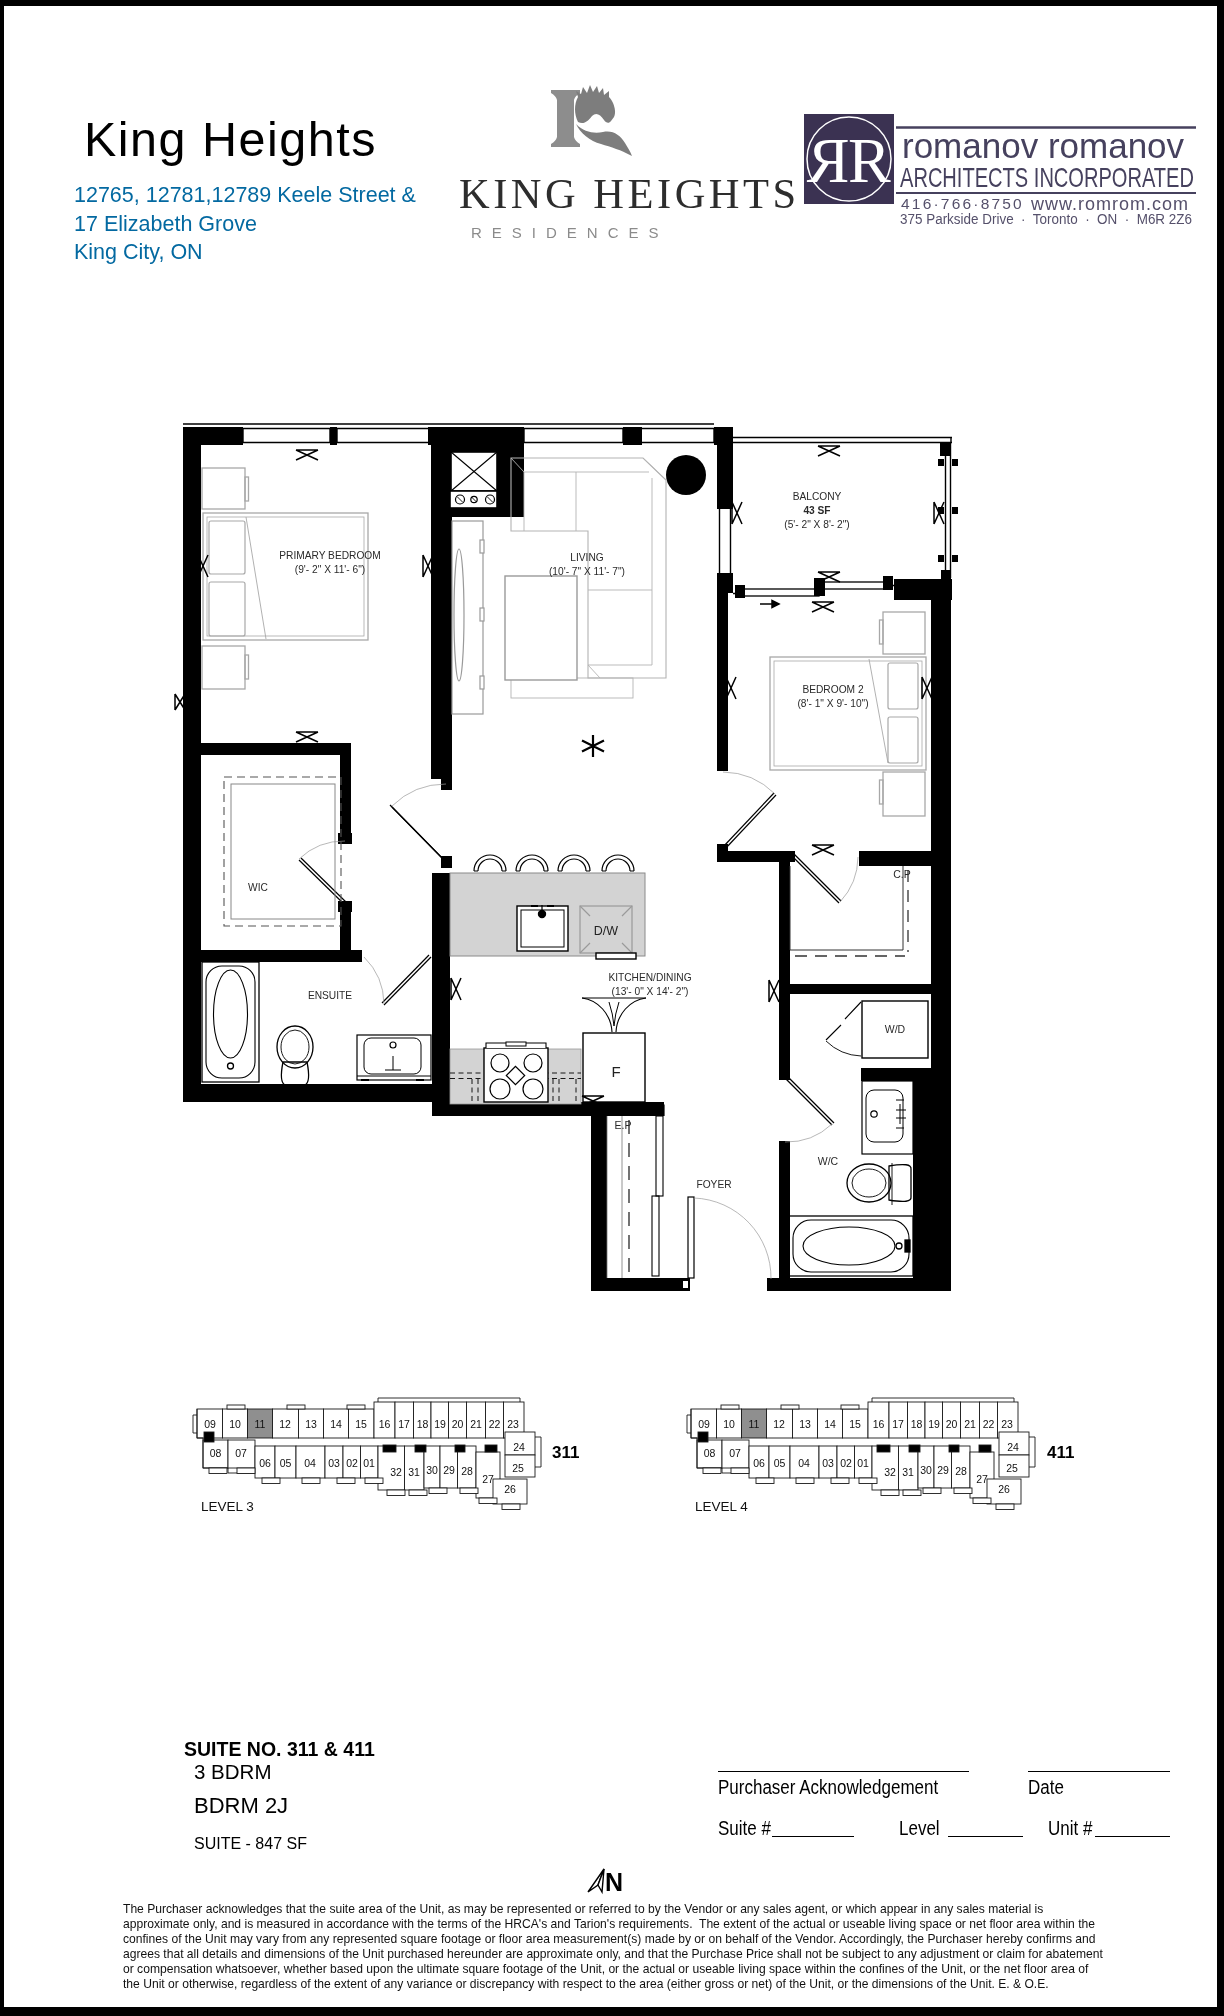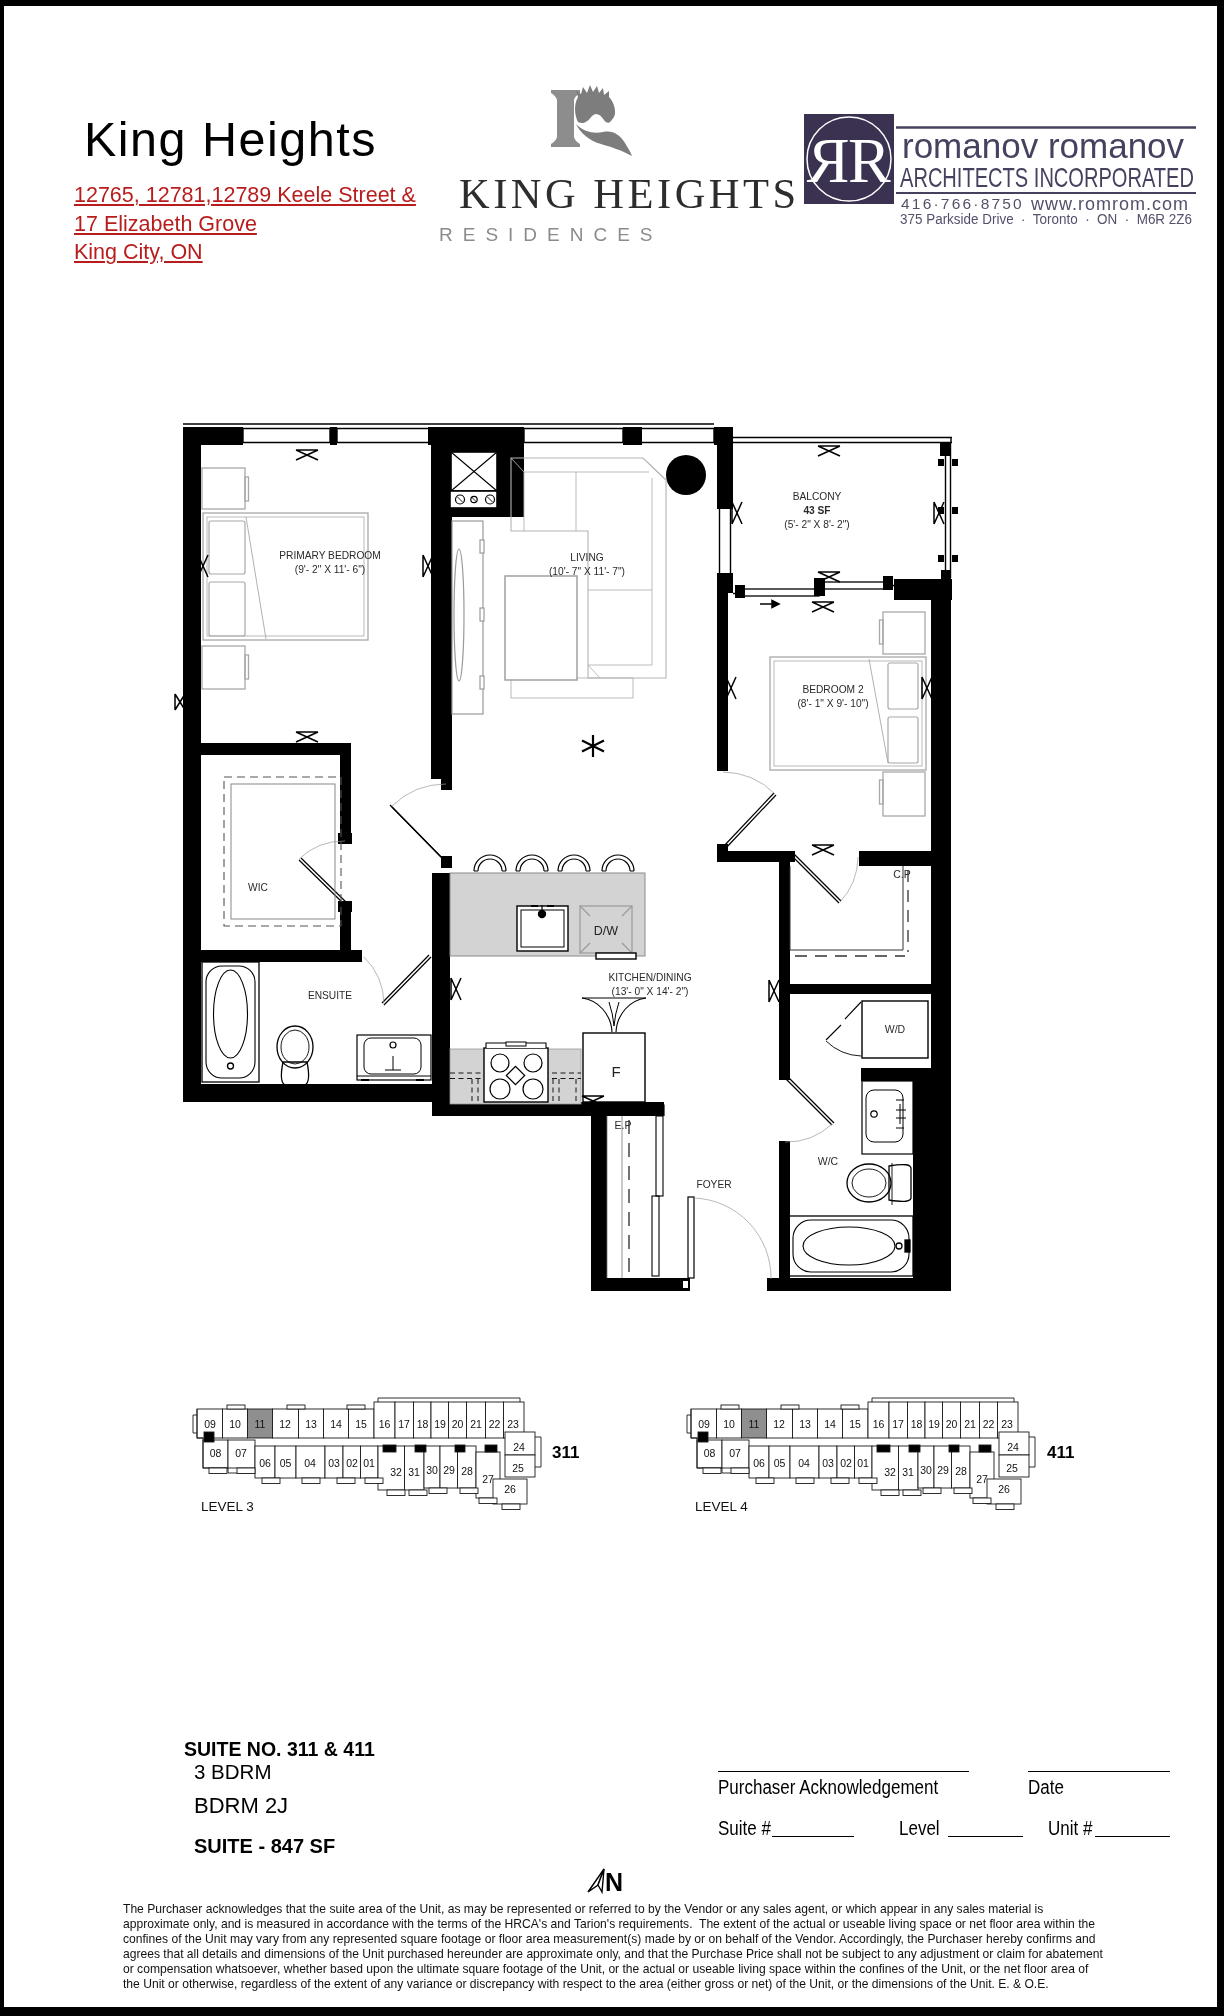--- a/index.html
+++ b/index.html
@@ -14,31 +14,31 @@
 <div class="abs" style="left:0;top:0;width:1224px;height:6px;background:#000;"></div>
 
 <div class="abs" style="left:0;top:0;width:4px;height:2016px;background:#000;"></div>
 
 <div class="abs" style="left:1217px;top:0;width:7px;height:2016px;background:#000;"></div>
 
 <div class="abs" style="left:0;top:2007px;width:1224px;height:9px;background:#000;"></div>
 
 <div class="abs ctr" style="left:40px;top:111px;width:370px;font-size:48.5px;letter-spacing:1.5px;color:#000;">King Heights</div>
 
-<div class="abs ctr" style="left:30px;top:181px;width:370px;font-size:21.5px;line-height:28.5px;color:#b91c1c;text-decoration:underline;">12765, 12781,12789 Keele Street &amp;<br>17 Elizabeth Grove<br>King City, ON</div>
+<div class="abs ctr" style="left:30px;top:181px;width:370px;font-size:21.5px;line-height:28.5px;color:#0369a1;">12765, 12781,12789 Keele Street &amp;<br>17 Elizabeth Grove<br>King City, ON</div>
 
 <svg class="abs" style="left:540px;top:80px;" width="110" height="85" viewBox="540 80 110 85">
   <path fill="#8d8d8d" d="M551,90 H580 V93 Q575,96 574,100 V137 Q575,141 580,144 V147 H551 V144 Q556,141 557,137 V100 Q556,96 551,93 Z"></path>
   <path fill="#7d7d7d" d="M578,122 C574,114 574,104 578,97 L576,91 L581,94 L583,87 L587,93 L590,85 L593,92 L597,86 L599,93 L603,88 L604,95 L609,91 L609,97 C611,99 612,101 613,103 C615,108 616,113 614,117 L611,121 C609,124 606,123 604,120 C600,114 596,112 592,116 C588,121 584,125 578,122 Z"></path>
   <path fill="#7d7d7d" d="M576,124 C584,132 594,134 603,132 C613,130 620,135 625,143 C628,148 630,151 632,156 C621,150 611,147 601,144 C590,141 580,133 576,124 Z"></path>
 </svg>
 
 <div class="abs ctr" style="left:415px;top:169px;width:340px;font-family:'Liberation Serif',serif;font-size:42.5px;letter-spacing:3.5px;color:#2d2d2d;white-space:nowrap;">KING HEIGHTS</div>
 
-<div class="abs ctr" style="left:395px;top:224px;width:345px;font-size:19px;letter-spacing:10px;color:#8b8b8b;">RESIDENCES</div>
+<div class="abs ctr" style="left:427px;top:224px;width:345px;font-size:15px;letter-spacing:10px;color:#8b8b8b;">RESIDENCES</div>
 
 <div class="abs" style="left:804px;top:114px;width:90px;height:90px;background:#3b3252;"></div>
 <svg class="abs" style="left:804px;top:114px;" width="90" height="90" viewBox="0 0 90 90">
 
   <circle cx="45" cy="45" r="42" fill="none" stroke="#fff" stroke-width="1.5"></circle>
 
   <g fill="#fff" font-family="Liberation Serif, serif" font-size="64">
     <text transform="matrix(-1,0,0,1,45.5,68)">R</text>
     <text x="44" y="68">R</text>
   </g>
@@ -683,21 +683,21 @@
 </g>
 <text x="605" y="1891" font-size="25" font-weight="bold" fill="#000" font-family="Liberation Sans,sans-serif">N</text>
 </svg>
 
 <div class="abs ctr" style="left:140px;top:1738px;width:300px;font-size:19.5px;font-weight:bold;">SUITE NO. 311 &amp; 411</div>
 
 <div class="abs ctr" style="left:150px;top:1760px;width:300px;font-size:20.5px;">3 BDRM</div>
 
 <div class="abs ctr" style="left:150px;top:1793px;width:312px;font-size:22px;">BDRM 2J</div>
 
-<div class="abs ctr" style="left:150px;top:1835px;width:305px;font-size:20px;font-weight:bold;">SUITE - 847 SF</div>
+<div class="abs ctr" style="left:150px;top:1835px;width:305px;font-size:16px;font-weight:normal;">SUITE - 847 SF</div>
 
 <div class="abs" style="left:718px;top:1771px;width:251px;border-top:1.5px solid #000;"></div>
 <div class="abs" style="left:718px;top:1776px;font-size:20px;transform:scaleX(0.85);transform-origin:left top;white-space:nowrap;">Purchaser Acknowledgement</div>
 
 <div class="abs" style="left:1028px;top:1771px;width:142px;border-top:1.5px solid #000;"></div>
 <div class="abs" style="left:1028px;top:1776px;font-size:20px;transform:scaleX(0.85);transform-origin:left top;">Date</div>
 
 <div class="abs" style="left:718px;top:1817px;font-size:20px;transform:scaleX(0.85);transform-origin:left top;">Suite&nbsp;#</div>
 <div class="abs" style="left:772px;top:1836px;width:82px;border-top:1.5px solid #000;"></div>
 <div class="abs" style="left:899px;top:1817px;font-size:20px;transform:scaleX(0.85);transform-origin:left top;">Level</div>

